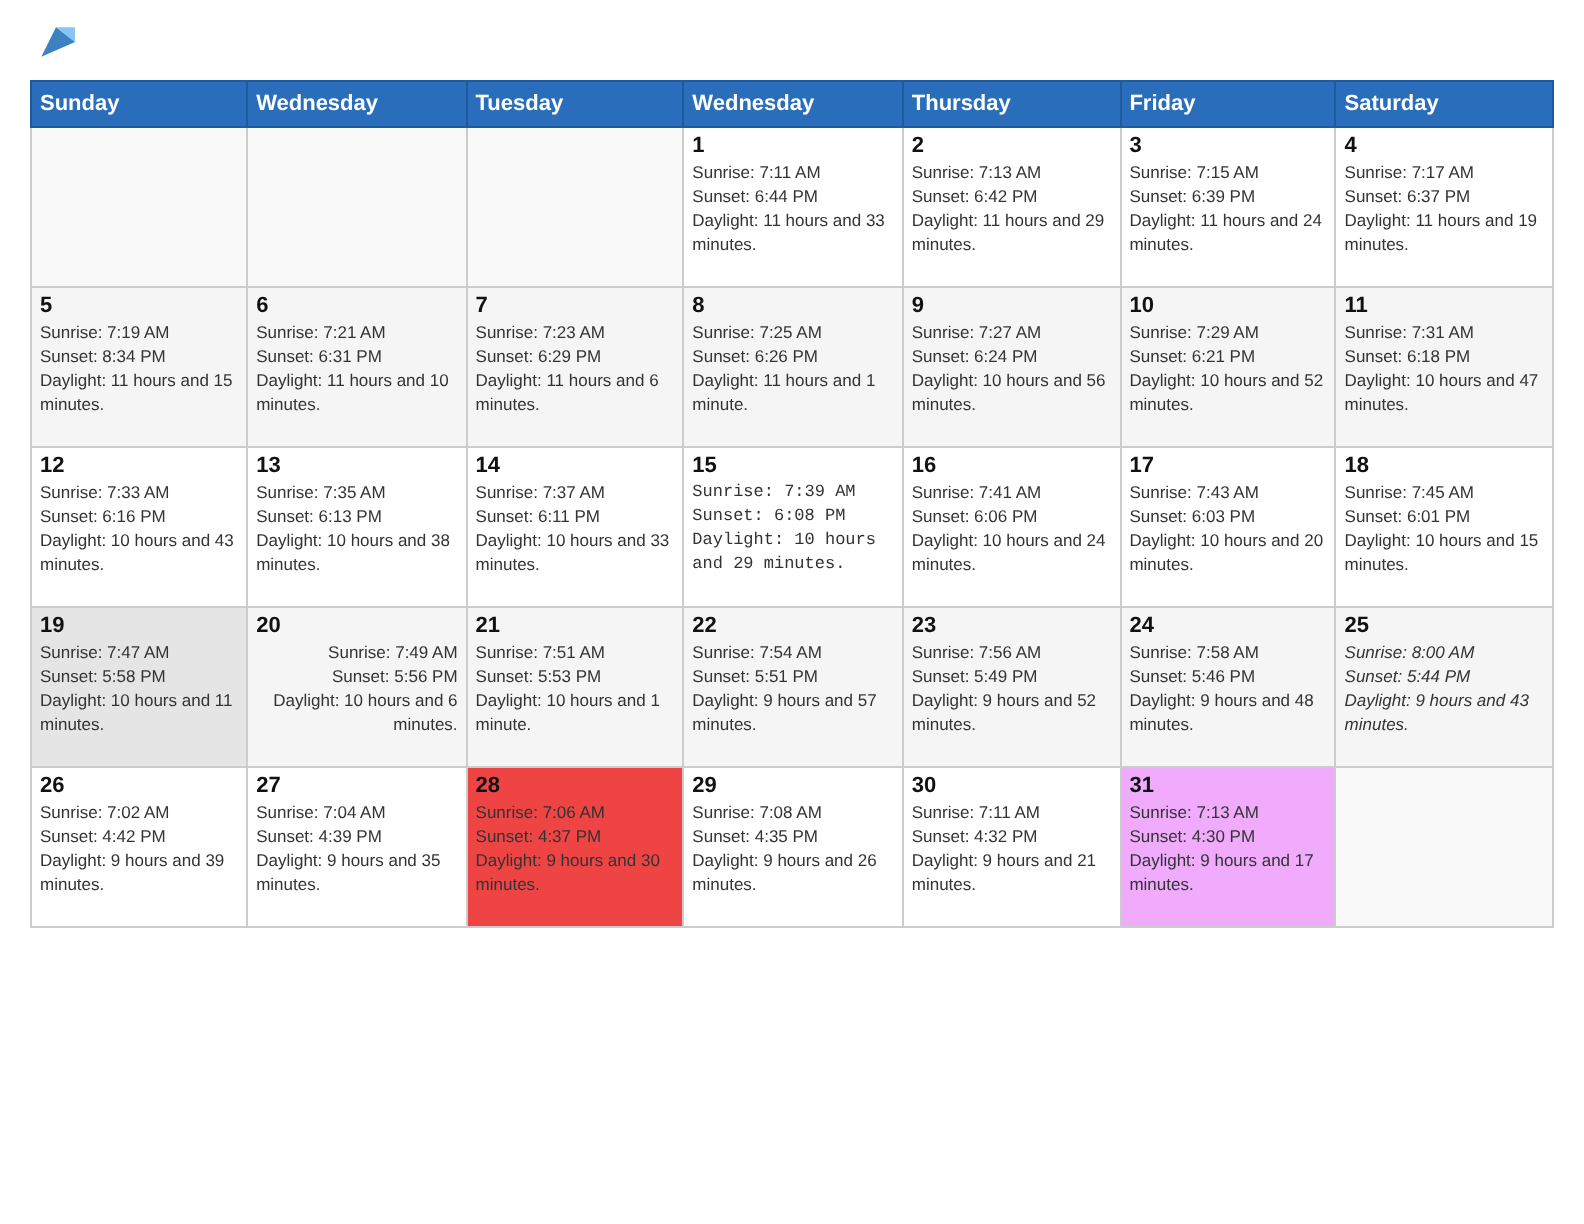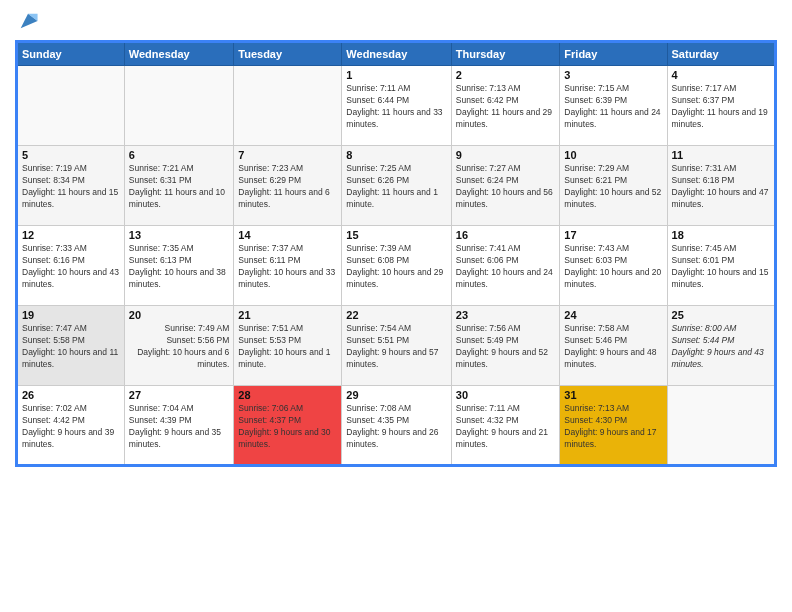--- a/index.html
+++ b/index.html
@@ -46,21 +46,21 @@
       color: #222;
       line-height: 1.1;
     }
     .location {
       font-size: 13px;
       color: #444;
     }
     .calendar {
       width: 100%;
       border-collapse: collapse;
-      border: 3px solid #3b82f6;
+      border: 1px solid #3b82f6;
     }
     .calendar th {
       background-color: #2a6ebb;
       color: white;
       font-size: 11px;
       font-weight: bold;
       padding: 5px 4px;
       text-align: left;
       border: 1px solid #1e5a9e;
     }
@@ -217,21 +217,21 @@
 Daylight: 10 hours and 38 minutes.</div>
           </td>
           <td style="background: rgb(255, 255, 255);">
             <div class="day-number">14</div>
             <div class="day-info" style="white-space: pre-line;">Sunrise: 7:37 AM
 Sunset: 6:11 PM
 Daylight: 10 hours and 33 minutes.</div>
           </td>
           <td style="background: rgb(255, 255, 255);">
             <div class="day-number">15</div>
-            <div class="day-info" style="white-space: pre-line;">Sunrise: 7:39 AM
+            <div class="day-info" style="white-space: pre-line; font-family: Liberation Mono, monospace;">Sunrise: 7:39 AM
 Sunset: 6:08 PM
 Daylight: 10 hours and 29 minutes.</div>
           </td>
           <td style="background: rgb(255, 255, 255);">
             <div class="day-number">16</div>
             <div class="day-info" style="white-space: pre-line;">Sunrise: 7:41 AM
 Sunset: 6:06 PM
 Daylight: 10 hours and 24 minutes.</div>
           </td>
           <td style="background: rgb(255, 255, 255);">
@@ -315,21 +315,21 @@
             <div class="day-info" style="white-space: pre-line;">Sunrise: 7:08 AM
 Sunset: 4:35 PM
 Daylight: 9 hours and 26 minutes.</div>
           </td>
           <td style="background: rgb(255, 255, 255);">
             <div class="day-number">30</div>
             <div class="day-info" style="white-space: pre-line;">Sunrise: 7:11 AM
 Sunset: 4:32 PM
 Daylight: 9 hours and 21 minutes.</div>
           </td>
-          <td style="background: #eab308;">
+          <td style="background: #f0abfc;">
             <div class="day-number">31</div>
             <div class="day-info" style="white-space: pre-line;">Sunrise: 7:13 AM
 Sunset: 4:30 PM
 Daylight: 9 hours and 17 minutes.</div>
           </td>
           <td class="empty"></td>
         </tr>
       </tbody>
   </table>
 </div>

